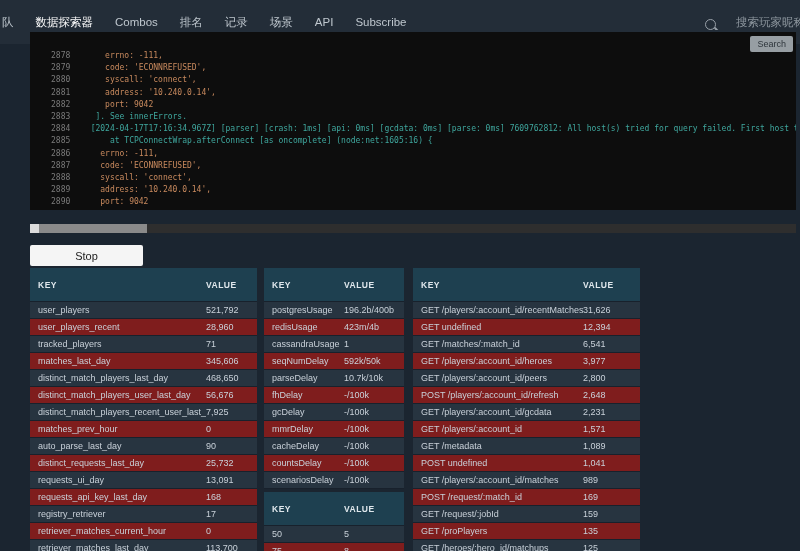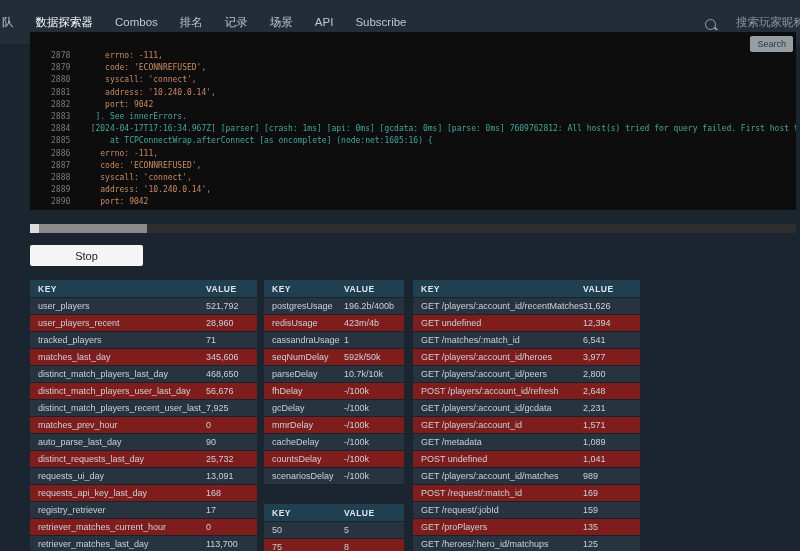--- a/index.html
+++ b/index.html
@@ -59,22 +59,22 @@
   .t-counts{left:30px;top:268px;width:227px;--kw:168px;}
   .t-usage{left:264px;top:268px;width:140px;--kw:72px;}
   .t-pct{left:264px;top:492px;width:140px;--kw:72px;}
   .t-api{left:413px;top:268px;width:227px;--kw:162px;}
   .trow{
     display:flex;align-items:center;height:17px;padding-left:8px;
     background:#7f1d1d;border-bottom:1px solid #18212c;box-sizing:border-box;
   }
   .trow:nth-child(even){background:#273440;}
   .trow.thead{
-    height:18px;background:#1e4050;color:#dfe7ec;font-weight:bold;
-    font-size:8.5px;letter-spacing:0.5px;margin-top:12px;
+    height:34px;background:#1e4050;color:#dfe7ec;font-weight:bold;
+    font-size:8.5px;letter-spacing:0.5px;
   }
   .tkey{flex:0 0 var(--kw);overflow:hidden;white-space:nowrap;}
   .tval{flex:1;white-space:nowrap;overflow:hidden;}
 </style>
 </head>
 <body>
 
 <div class="nav">
   <div class="nav-items">
       <div class="nav-item">队</div>

